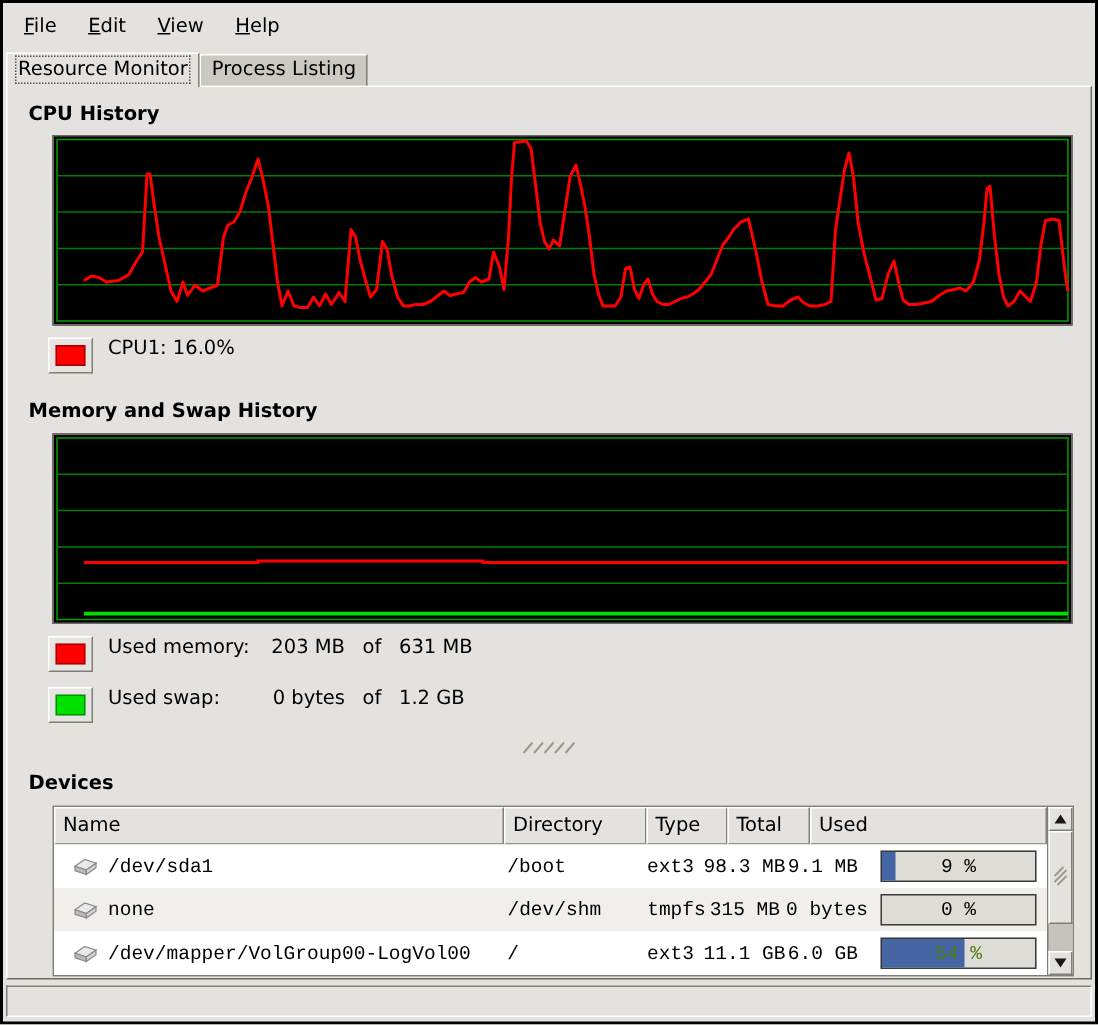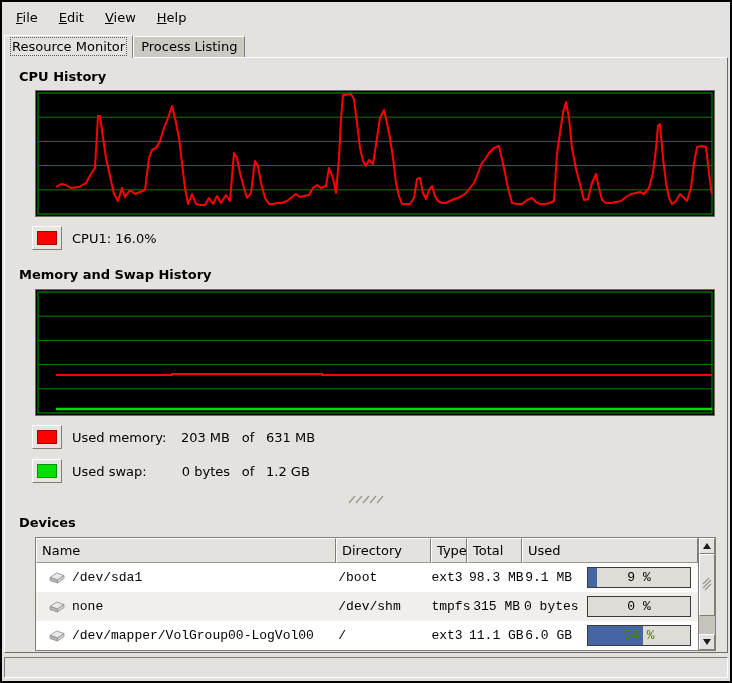--- a/index.html
+++ b/index.html
@@ -26,39 +26,39 @@
   .panel { flex:1 1 auto; margin:0 2px; background:#e3e2df;
            border:1px solid; border-color:#fff #6e6b66 #6e6b66 #fff; overflow:hidden; }
 
   .section-title { font-weight:bold; margin:11px 0 6px 14px; }
   .section-title.mem { margin-top:16px; margin-bottom:7px; }
   .section-title.dev { margin-top:14px; margin-bottom:7px; }
 
   .graph { width:680px; height:127px; margin-left:30px; background:#000; border:1px solid #6e6b66; }
   .graph svg { width:678px; height:125px; display:block; }
 
-  .legend { display:flex; align-items:center; margin:8px 0 0 27px; height:26px; }
+  .legend { display:flex; align-items:flex-start; margin:8px 0 0 27px; height:26px; }
   .swatch { width:30px; height:24px; background:#e6e4e0; border:1px solid;
             border-color:#fff #807e79 #807e79 #fff; display:flex; align-items:center; justify-content:center; flex:0 0 auto; }
   .swatch i { display:block; width:20px; height:14px; border:1px solid rgba(0,0,0,.35); }
   .legend .text { margin-left:10px; display:flex; align-items:center; }
   .leg-label { width:100px; }
   .leg-val   { width:58px; text-align:right; }
   .leg-of    { width:36px; text-align:center; }
 
   .grip { width:36px; height:9px; margin:8px auto 0; }
 
   
   .devtable { width:681px; margin-left:30px; margin-top:0; display:flex;
               border:1px solid #807e79; background:#fff; height:114px; }
   .tmain { flex:1 1 auto; display:flex; flex-direction:column; overflow:hidden; }
   .thead { display:flex; height:25px; flex:0 0 auto; }
   .th { background:#e3e2df; border:1px solid; border-color:#fff #807e79 #9a9790 #fff;
         display:flex; align-items:center; padding:0 5px; overflow:hidden; white-space:nowrap; }
-  .w-name{width:300px;} .w-dir{width:95px;} .w-type{width:36px;text-align:right;} .w-total{width:55px;} .w-used{flex:1;}
+  .w-name{width:300px;} .w-dir{width:95px;} .w-type{width:54px;text-align:right;} .w-total{width:55px;} .w-used{flex:1;}
   .tr { display:flex; height:29px; align-items:center; background:#fff; white-space:nowrap;font-family:Liberation Mono, monospace; }
   .tr.alt { background:#f1efeb; }
   .td-name { width:300px; display:flex; align-items:center; padding-left:12px; }
   .td-name .disk { margin-right:6px; flex:0 0 auto; }
   .td-dir { width:95px; padding-left:5px; }
   .td-type { width:42px; padding-left:4px; }
   .td-total { width:55px; text-align:right; padding-right:4px; }
   .td-used { flex:1; display:flex; align-items:center; justify-content:flex-end; padding-right:7px; }
   .uval { width:48px; text-align:right; margin-right:15px; }
 

